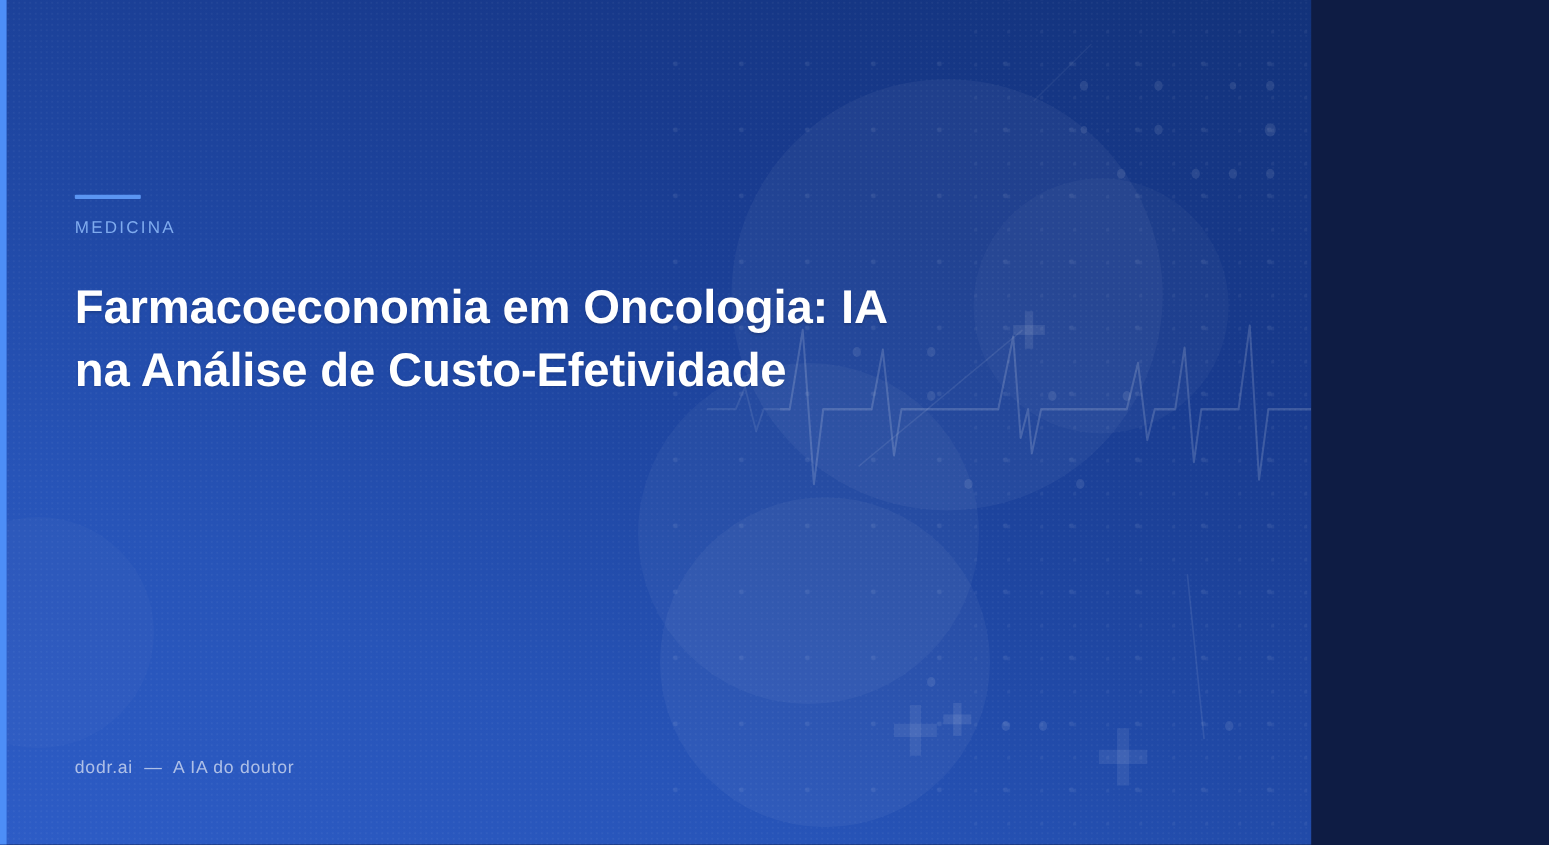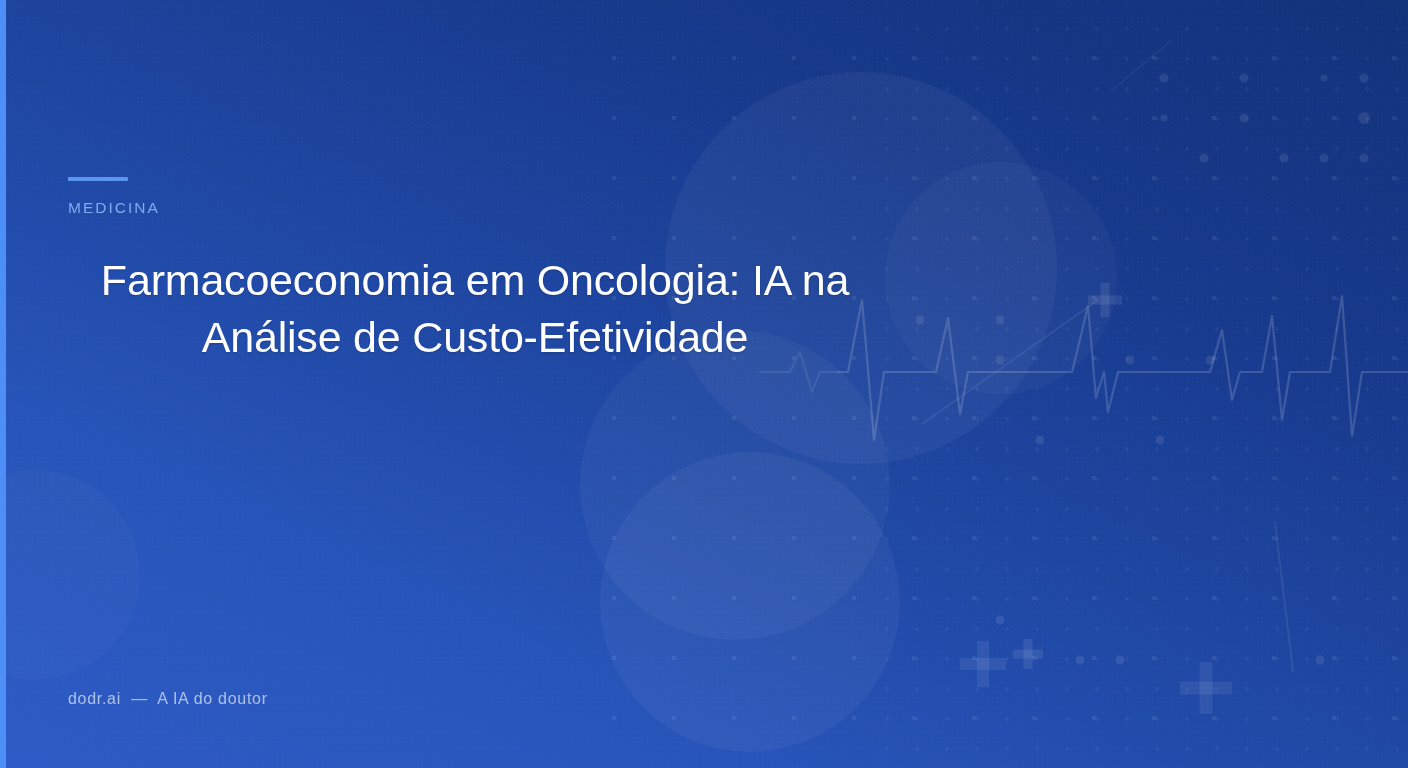--- a/index.html
+++ b/index.html
@@ -5,33 +5,32 @@
 <style>
   html, body {
     margin: 0;
     padding: 0;
     background: #0e1c44;
   }
   * { box-sizing: border-box; }
 
   .stage {
     position: relative;
-    width: 1408px;
+    width: 1192px;
     height: 768px;
     overflow: hidden;
     font-family: "Liberation Sans", sans-serif;
     
     background:
       linear-gradient(205deg,
         #12327a 0%,
         #183a8d 28%,
         #1f47a3 52%,
         #2754b8 74%,
         #2d5cc6 100%);
-    text-align: center;
   }
 
   
 
   .bg-layer {
     position: absolute;
     inset: 0;
     pointer-events: none;
   }
 
@@ -106,27 +105,27 @@
     left: 0;
     top: 199px;
     font-size: 15.5px;
     font-weight: 400;
     letter-spacing: 2.0px;
     color: #7fabee;
   }
 
   .title {
     position: absolute;
-    left: 12px;
+    left: 0;
     top: 252px;
     width: 790px;
     margin: 0;
     font-size: 43px;
     line-height: 57px;
-    font-weight: 400;
+    font-weight: 700;
     color: #ffffff;
     letter-spacing: -0.2px;
     text-shadow: 0 1px 2px rgba(0,0,0,0.16);
   }
 
   .footer {
     position: absolute;
     left: 0;
     top: 690px;
     font-size: 16px;

